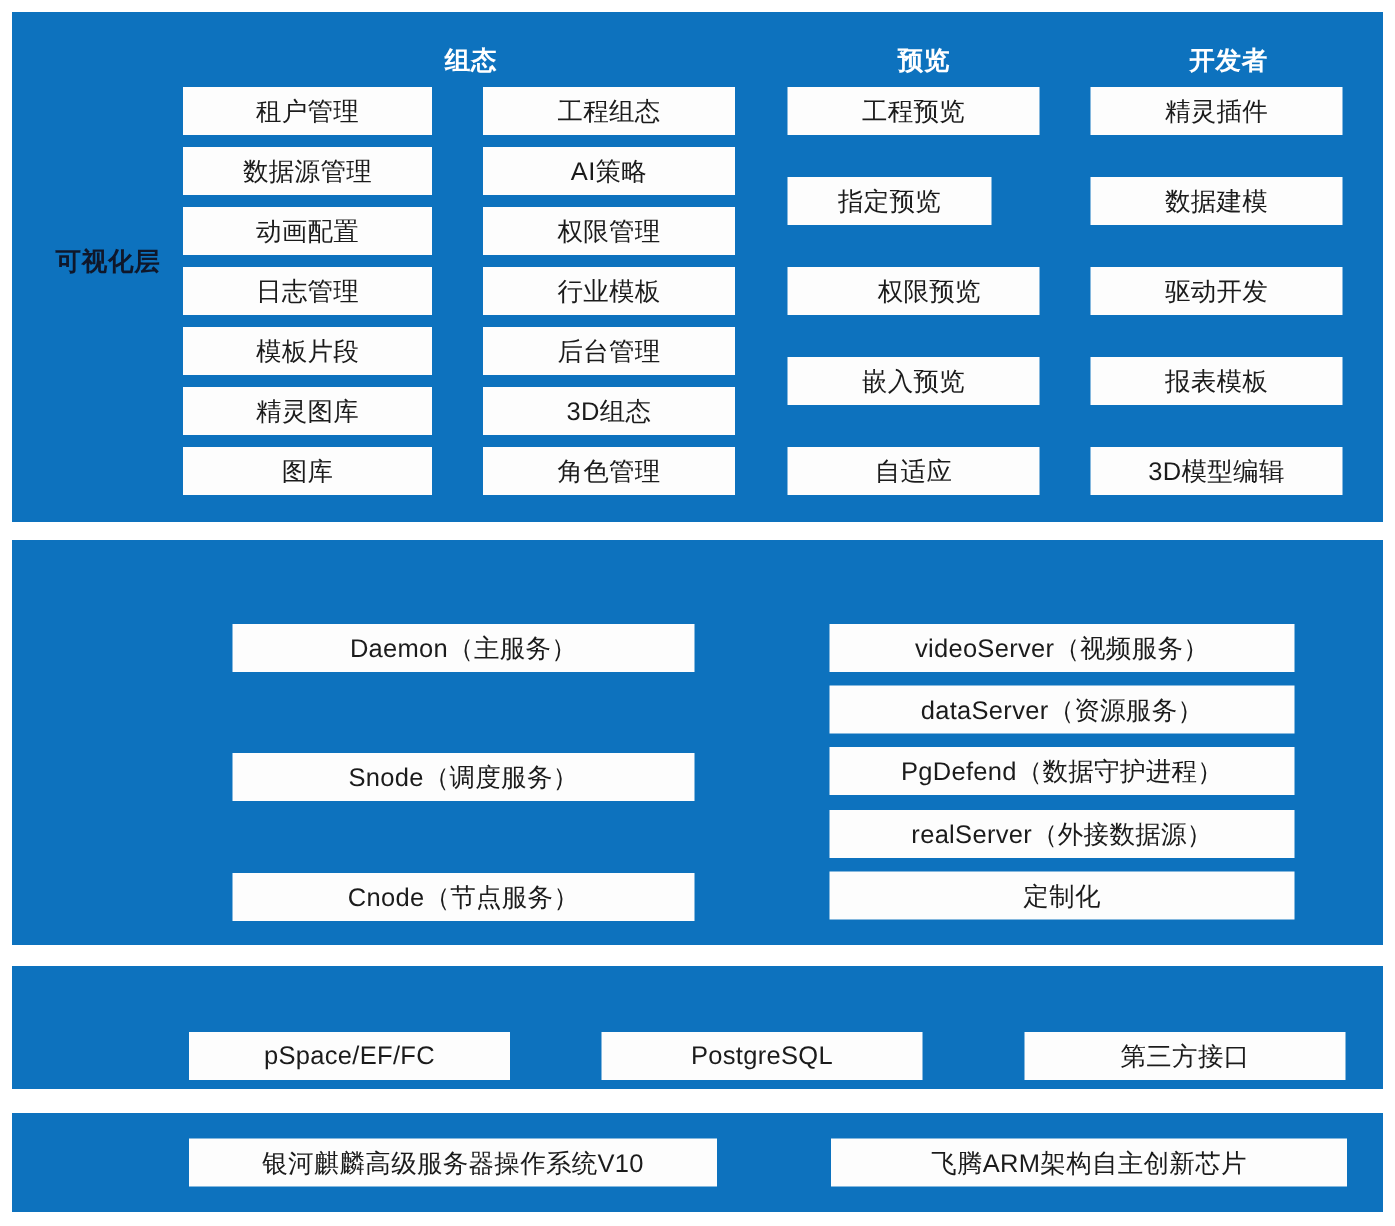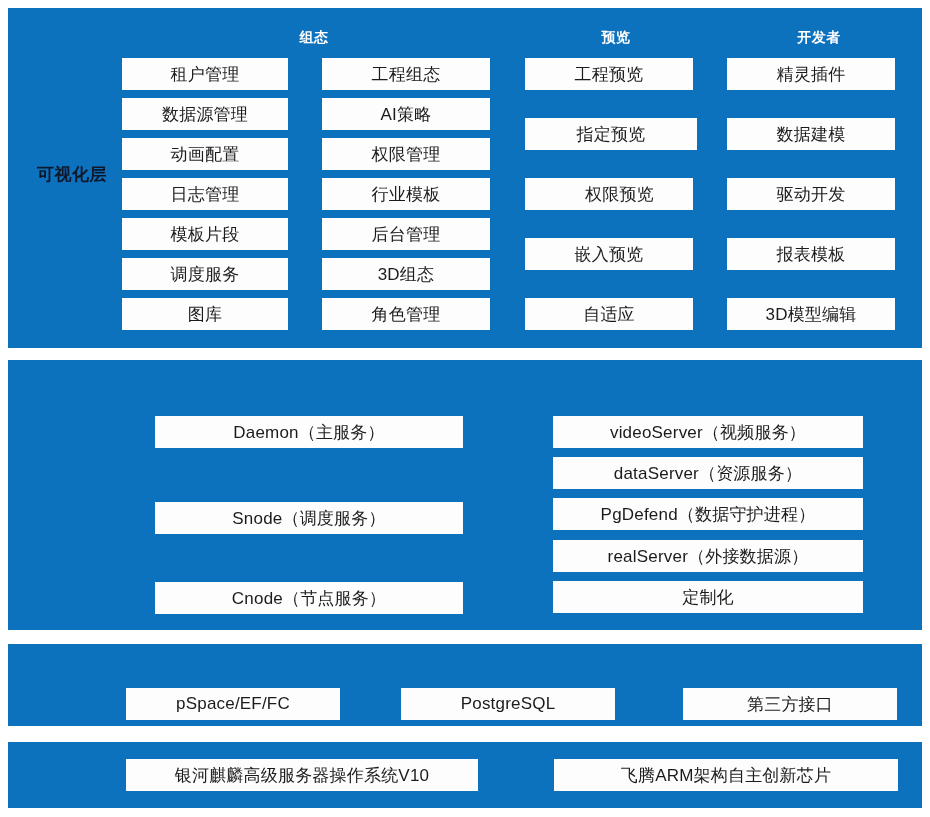--- a/index.html
+++ b/index.html
@@ -38,21 +38,21 @@
     letter-spacing: 0.5px;
     white-space: nowrap;
     text-align: center;
   }
 
   
   .group-head {
     position: absolute;
     color: #ffffff;
     font-weight: bold;
-    font-size: 14px;
+    font-size: 17px;
     letter-spacing: 0.5px;
     white-space: nowrap;
     text-align: center;
   }
 
   
   .chip {
     position: absolute;
     background: #fdfdfd;
     color: #1b1b1b;
@@ -95,33 +95,33 @@
 
     <div class="group-head" id="head-peizhi">组态</div>
     <div class="group-head" id="head-yulan">预览</div>
     <div class="group-head" id="head-kaifa">开发者</div>
 
     <div class="chip" style="left:114px; top:50px;  width:166px; height:32px;">租户管理</div>
     <div class="chip" style="left:114px; top:90px;  width:166px; height:32px;">数据源管理</div>
     <div class="chip" style="left:114px; top:130px; width:166px; height:32px;">动画配置</div>
     <div class="chip" style="left:114px; top:170px; width:166px; height:32px;">日志管理</div>
     <div class="chip" style="left:114px; top:210px; width:166px; height:32px;">模板片段</div>
-    <div class="chip" style="left:114px; top:250px; width:166px; height:32px;">调度服务</div>
+    <div class="chip" style="left:114px; top:250px; width:166px; height:32px;">精灵图库</div>
     <div class="chip" style="left:114px; top:290px; width:166px; height:32px;">图库</div>
 
     <div class="chip" style="left:314px; top:50px;  width:168px; height:32px;">工程组态</div>
     <div class="chip" style="left:314px; top:90px;  width:168px; height:32px;">AI策略</div>
     <div class="chip" style="left:314px; top:130px; width:168px; height:32px;">权限管理</div>
     <div class="chip" style="left:314px; top:170px; width:168px; height:32px;">行业模板</div>
     <div class="chip" style="left:314px; top:210px; width:168px; height:32px;">后台管理</div>
     <div class="chip" style="left:314px; top:250px; width:168px; height:32px;">3D组态</div>
     <div class="chip" style="left:314px; top:290px; width:168px; height:32px;">角色管理</div>
 
     <div class="chip" style="left:517px; top:50px;  width:168px; height:32px;">工程预览</div>
-    <div class="chip" style="left:517px; top:110px; width:172px; height:32px;">指定预览</div>
+    <div class="chip" style="left:517px; top:110px; width:136px; height:32px;">指定预览</div>
     <div class="chip" style="left:517px; top:170px; width:168px; height:32px;padding-left:21px;">权限预览</div>
     <div class="chip" style="left:517px; top:230px; width:168px; height:32px;">嵌入预览</div>
     <div class="chip" style="left:517px; top:290px; width:168px; height:32px;">自适应</div>
 
     <div class="chip" style="left:719px; top:50px;  width:168px; height:32px;font-family:Liberation Serif, serif;">精灵插件</div>
     <div class="chip" style="left:719px; top:110px; width:168px; height:32px;">数据建模</div>
     <div class="chip" style="left:719px; top:170px; width:168px; height:32px;">驱动开发</div>
     <div class="chip" style="left:719px; top:230px; width:168px; height:32px;">报表模板</div>
     <div class="chip" style="left:719px; top:290px; width:168px; height:32px;">3D模型编辑</div>
   </div>

